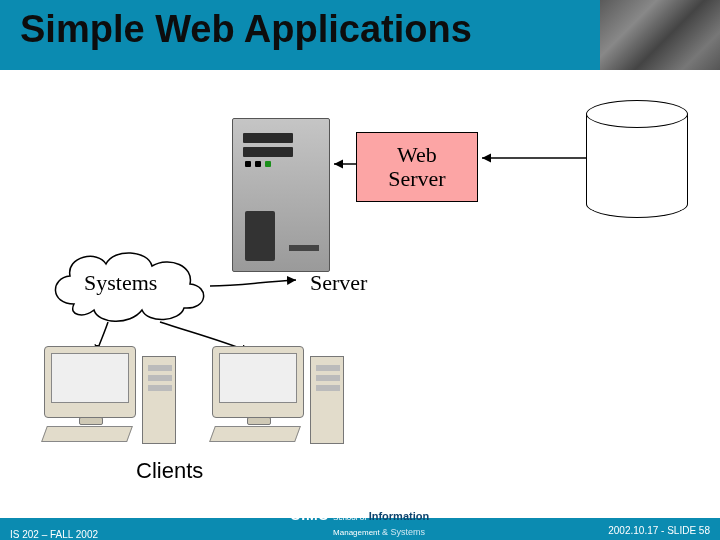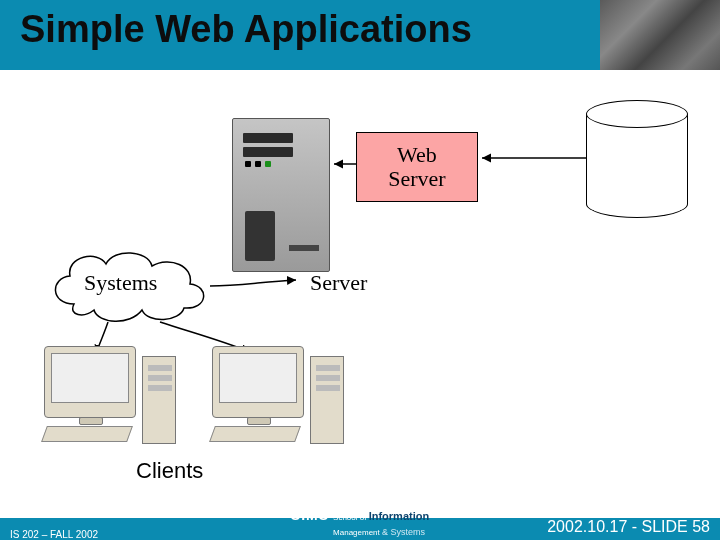--- a/index.html
+++ b/index.html
@@ -3,21 +3,21 @@
 <meta charset="utf-8">
 <style>
   * { box-sizing: border-box; margin: 0; padding: 0; }
   html, body { width: 720px; height: 540px; font-family: Arial, Helvetica, sans-serif; background: #fff; overflow: hidden; }
   .slide { position: relative; width: 720px; height: 540px; }
   .title-bar { position: absolute; top: 0; left: 0; width: 720px; height: 70px; background: #0b8bb1; }
   .title-bar-photo { position: absolute; right: 0; top: 0; width: 120px; height: 70px; background: linear-gradient(135deg,#5a5a5a 0%,#888 30%,#444 55%,#777 80%,#555 100%); }
   .title-text { position: absolute; top: 8px; left: 20px; font-size: 38px; color: #0d0d0d; font-weight: 700; }
   .footer-bar { position: absolute; left: 0; bottom: 0; width: 720px; height: 22px; background: #0b8bb1; }
   .footer-left { position: absolute; left: 10px; bottom: 0; font-size: 10px; color: #fff; }
-  .footer-right { position: absolute; right: 10px; bottom: 4px; font-size: 16px; color: #fff; }
+  .footer-right { position: absolute; right: 10px; bottom: 4px; font-size: 10px; color: #fff; }
   .footer-logo { position: absolute; left: 50%; transform: translateX(-50%); bottom: 0; font-size: 10px; color: #fff; display: flex; align-items: baseline; gap: 4px; margin-top: 31px; }
   .footer-logo .sims { font-weight: bold; font-size: 14px; letter-spacing: 1px; }
   .footer-logo .sub { font-size: 8px; line-height: 14px; }
   .footer-logo .info { color: #0d446e; font-weight: bold; font-size: 11px; }
   .footer-logo .sys { color: #cfe8f3; font-size: 9px; text-align: center; }
 
   .diagram { position: absolute; top: 70px; left: 0; width: 720px; height: 448px; }
 
   
   .server-tower { position: absolute; top: 48px; left: 232px; width: 98px; height: 154px; background: linear-gradient(#c5c5c5,#9a9a9a); border: 1px solid #555; border-radius: 2px; }

